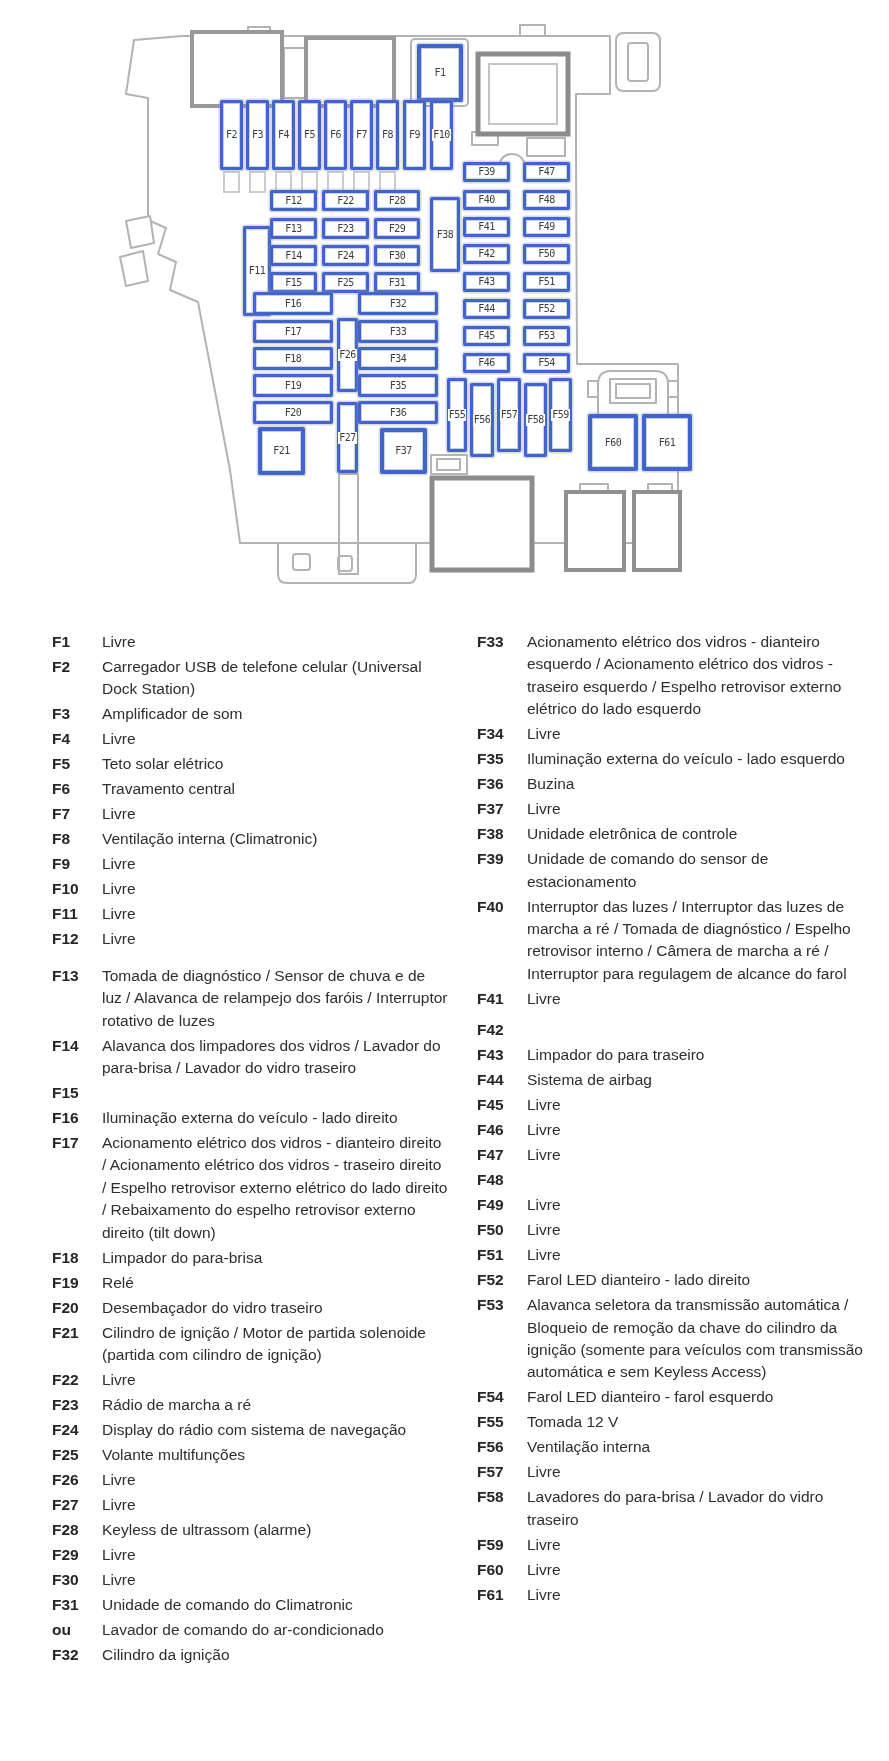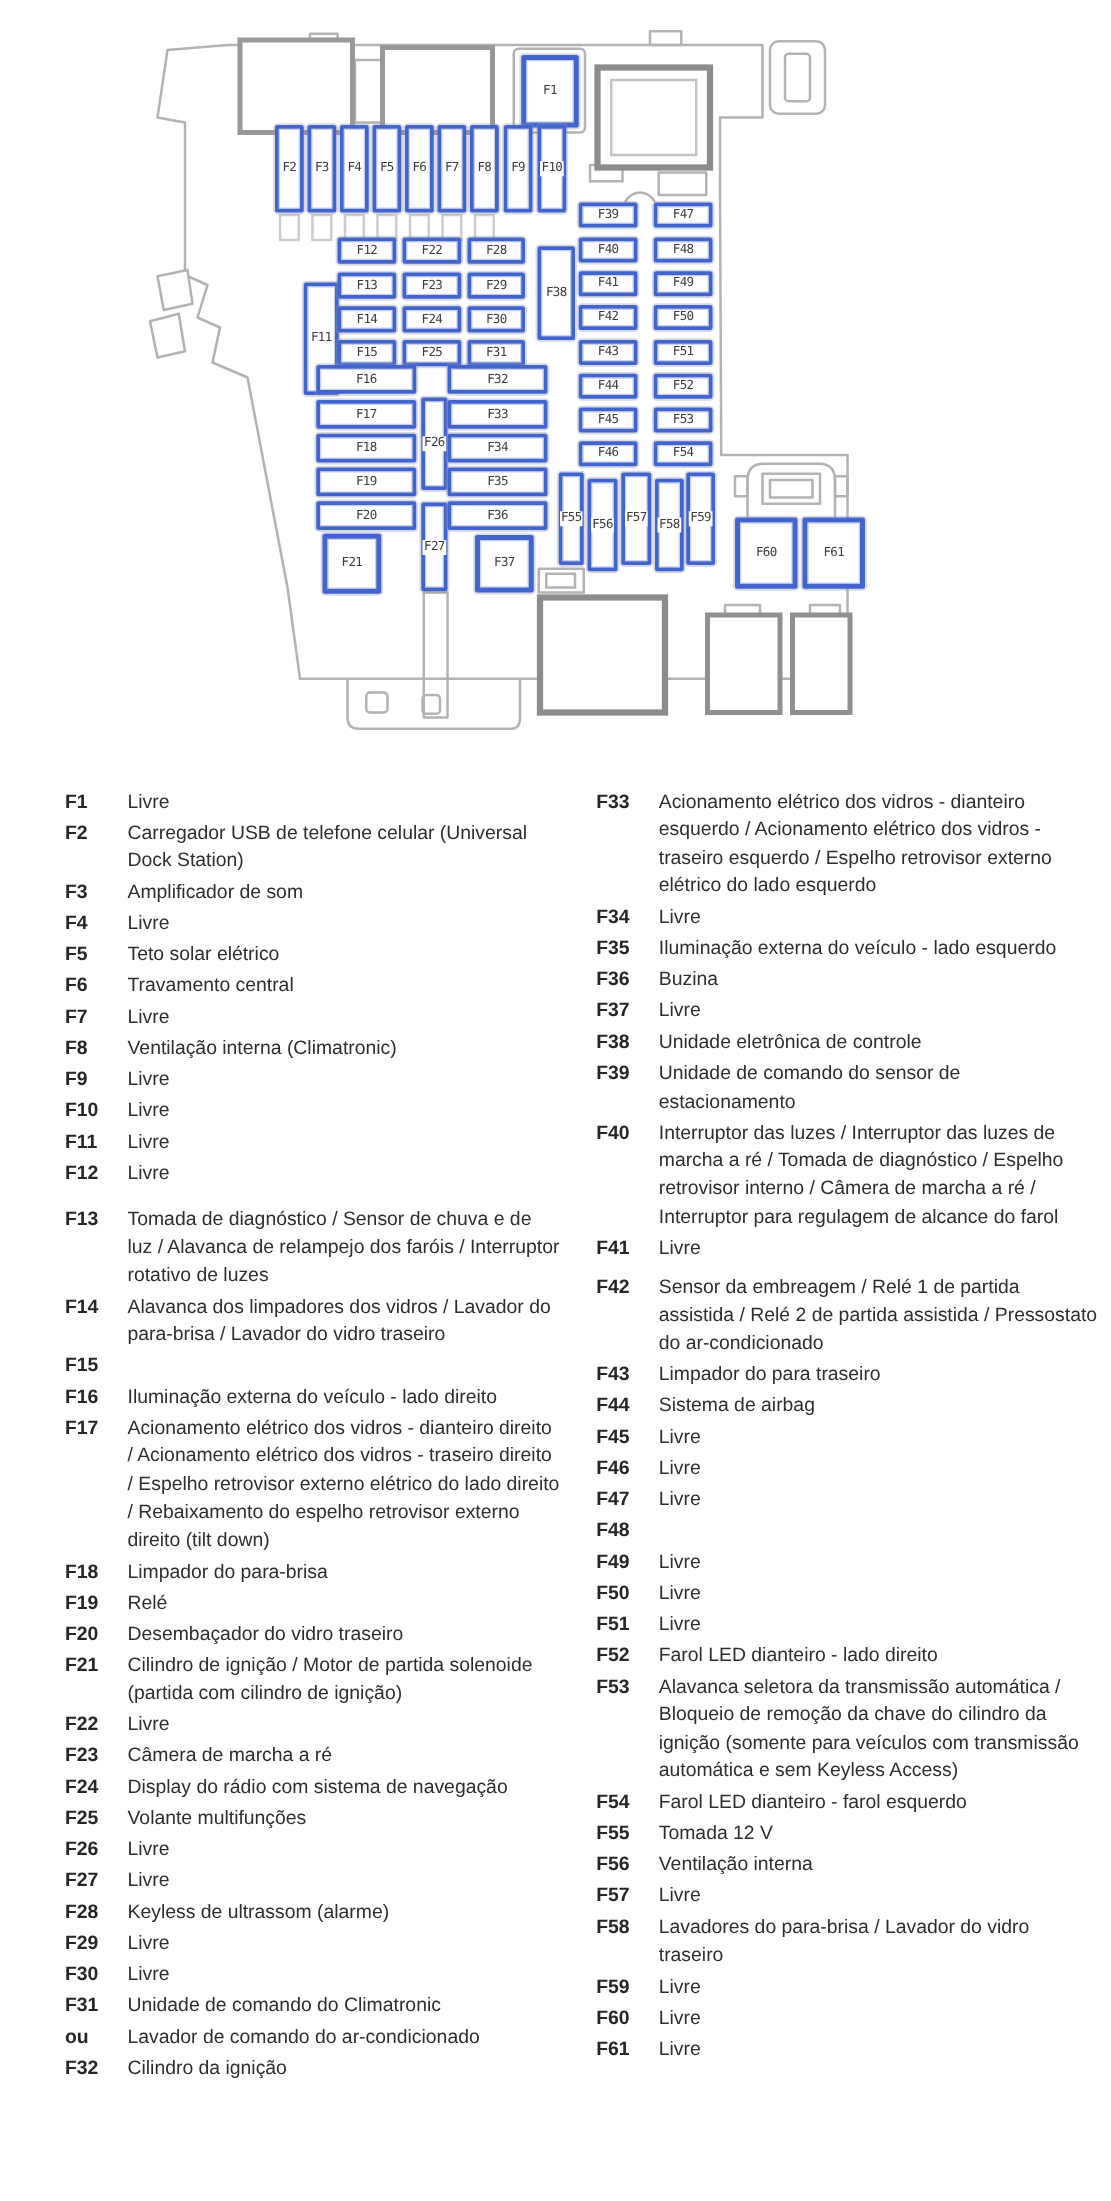--- a/index.html
+++ b/index.html
@@ -369,21 +369,21 @@
       <div class="item">
         <span class="fid">F21</span>
         <span class="desc">Cilindro de ignição / Motor de partida solenoide (partida com cilindro de ignição)</span>
       </div>
       <div class="item">
         <span class="fid">F22</span>
         <span class="desc">Livre</span>
       </div>
       <div class="item">
         <span class="fid">F23</span>
-        <span class="desc">Câmera de marcha a ré</span>
+        <span class="desc">Rádio de marcha a ré</span>
       </div>
       <div class="item">
         <span class="fid">F24</span>
         <span class="desc">Display do rádio com sistema de navegação</span>
       </div>
       <div class="item">
         <span class="fid">F25</span>
         <span class="desc">Volante multifunções</span>
       </div>
       <div class="item">
@@ -451,21 +451,20 @@
       <div class="item">
         <span class="fid">F40</span>
         <span class="desc">Interruptor das luzes / Interruptor das luzes de marcha a ré / Tomada de diagnóstico / Espelho retrovisor interno / Câmera de marcha a ré / Interruptor para regulagem de alcance do farol</span>
       </div>
       <div class="item">
         <span class="fid">F41</span>
         <span class="desc">Livre</span>
       </div>
       <div class="item gap-sm">
         <span class="fid">F42</span>
-        <span class="desc">Sensor da embreagem / Relé 1 de partida assistida / Relé 2 de partida assistida / Pressostato do ar-condicionado</span>
       </div>
       <div class="item">
         <span class="fid">F43</span>
         <span class="desc">Limpador do para traseiro</span>
       </div>
       <div class="item">
         <span class="fid">F44</span>
         <span class="desc">Sistema de airbag</span>
       </div>
       <div class="item">

